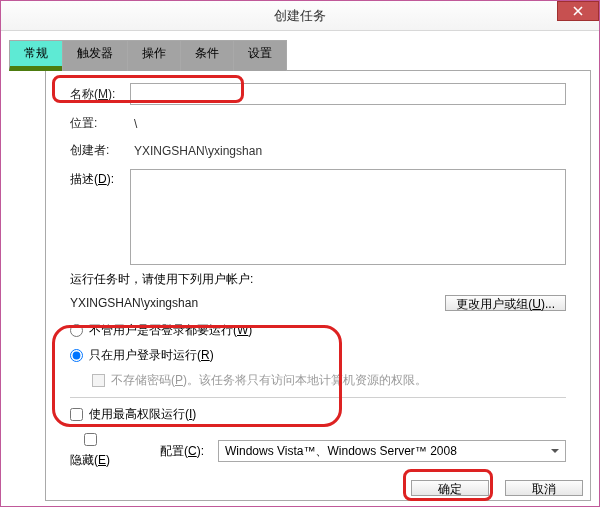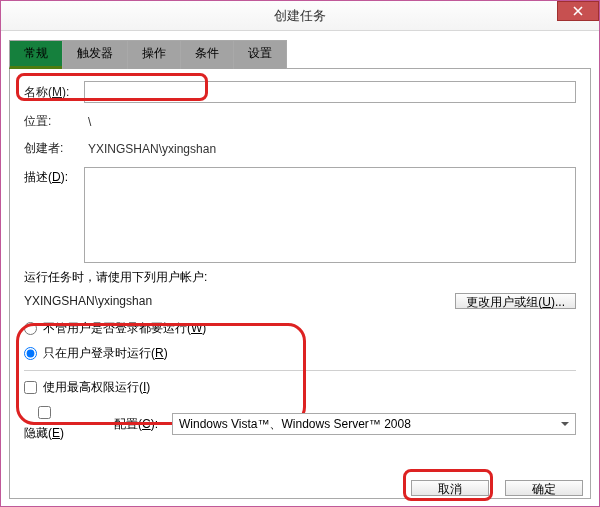--- a/index.html
+++ b/index.html
@@ -4,22 +4,22 @@
 <style>
   * { box-sizing: border-box; margin: 0; padding: 0; }
   body { font-family: "Microsoft YaHei", "SimSun", Tahoma, sans-serif; font-size: 12px; background: #fff; }
   .window { width: 600px; height: 507px; border: 1px solid #c05999; position: relative; background: #fff; }
   .titlebar { height: 30px; background: linear-gradient(#fdfdfd, #f4f4f4); display: flex; align-items: center; border-bottom: 1px solid #d8d8d8; position: relative; }
   .title { flex: 1; text-align: center; font-size: 13px; color: #333; }
   .close-btn { width: 42px; height: 20px; position: absolute; right: 0; top: 0; background: #c75050; color: #fff; display: flex; align-items: center; justify-content: center; font-size: 13px; border: 1px solid #a03030; cursor: pointer; }
   .content { padding: 6px 8px 8px 8px; }
   .tabs { display: flex; border-bottom: 1px solid #a9a9a9; margin-top: 2px; }
   .tab { padding: 4px 14px; border: 1px solid #a9a9a9; border-bottom: none; margin-right: -1px; background: #a3a3a3; cursor: pointer; position: relative; top: 1px; }
-  .tab.active { background: #15803d; border-bottom: 3px solid #4d7c0f; }
-  .panel { border: 1px solid #a9a9a9; border-top: none; padding: 12px 14px; height: 430px; position: relative; background: #fff; }
+  .tab.active { background: #5eead4; border-bottom: 5px solid #4d7c0f; }
+  .panel { border: 1px solid #a9a9a9; border-top: none; padding: 12px 24px; height: 430px; position: relative; background: #fff; margin-left: 36px; }
   .row { display: flex; align-items: center; margin-bottom: 10px; }
   .row .lbl { width: 60px; color: #222; }
   .row .val { flex: 1; }
   .text-input { width: 100%; height: 22px; border: 1px solid #a9a9a9; padding: 2px 4px; font-family: inherit; font-size: 12px; }
   .location-val { padding-left: 4px; color: #333; }
   .desc-row { display: flex; align-items: flex-start; }
   .desc-row .lbl { width: 60px; padding-top: 2px; }
   .textarea { flex: 1; height: 96px; border: 1px solid #a9a9a9; resize: none; font-family: inherit; font-size: 12px; padding: 2px 4px; }
   .sec-heading { margin-top: 14px; margin-bottom: 8px; color: #222; }
   .sec-box { margin-top: 4px; }
@@ -97,20 +97,24 @@
           <button class="btn">更改用户或组(<span class="u">U</span>)...</button>
         </div>
         <label class="radio-line">
           <input type="radio" name="runmode" style="">
           <span>不管用户是否登录都要运行(<span class="u">W</span>)</span>
         </label>
         <label class="radio-line">
           <input type="radio" name="runmode" checked="" style="">
           <span>只在用户登录时运行(<span class="u">R</span>)</span>
         </label>
+        <div class="check-line indent">
+          <input type="checkbox" class="store-pwd-cb" disabled="" style="">
+          <span class="disabled-text">不存储密码(<span class="u">P</span>)。该任务将只有访问本地计算机资源的权限。</span>
+        </div>
         <div class="divider"></div>
         <label class="check-line">
           <input type="checkbox" style="">
           <span>使用最高权限运行(<span class="u">I</span>)</span>
         </label>
       </div>
 
       <div class="config-row">
         <label class="check-line" style="margin:0;flex-direction:column;">
           <input type="checkbox" style="">
@@ -121,16 +125,16 @@
           <span>Windows Vista™、Windows Server™ 2008</span>
         </div>
       </div>
 
     </div>
   </div>
 
   <div class="hl-red" style="right:106px; bottom:5px; width:90px; height:32px;"></div>
 
   <div class="footer">
+    <button class="btn"><span>确定</span></button>
     <button class="btn"><span>取消</span></button>
-    <button class="btn"><span>确定</span></button>
   </div>
 </div>
 
 </body></html>

